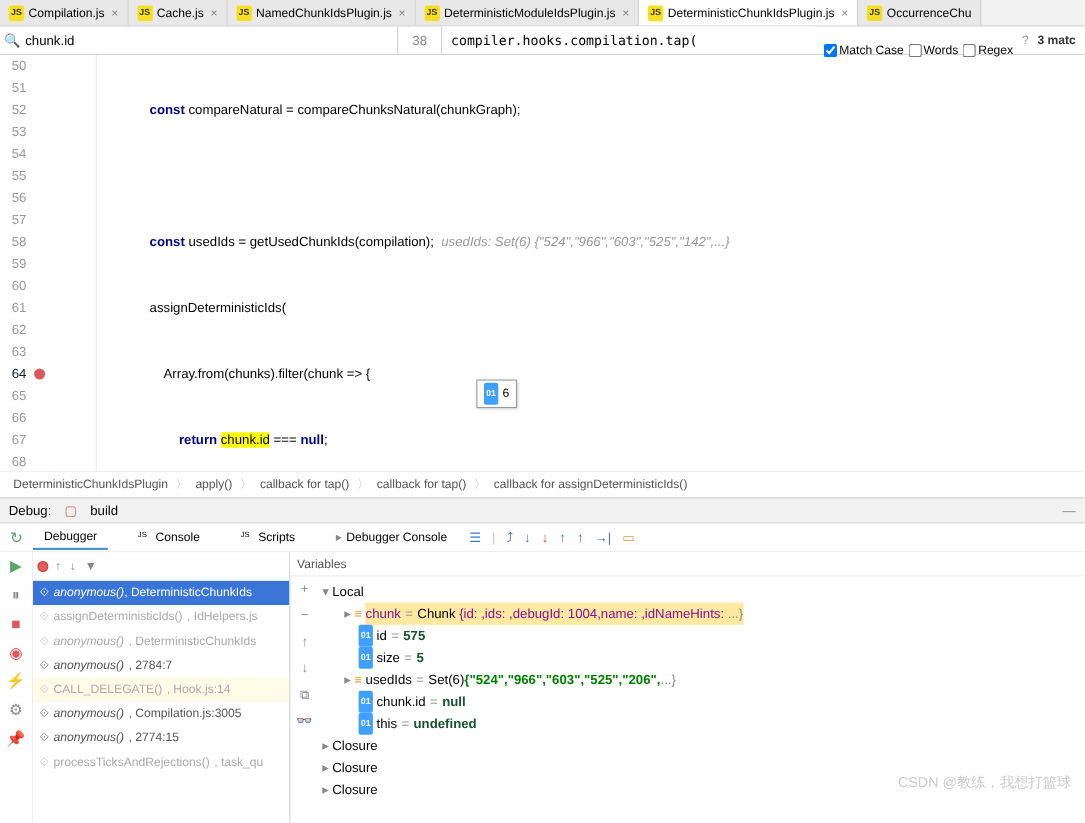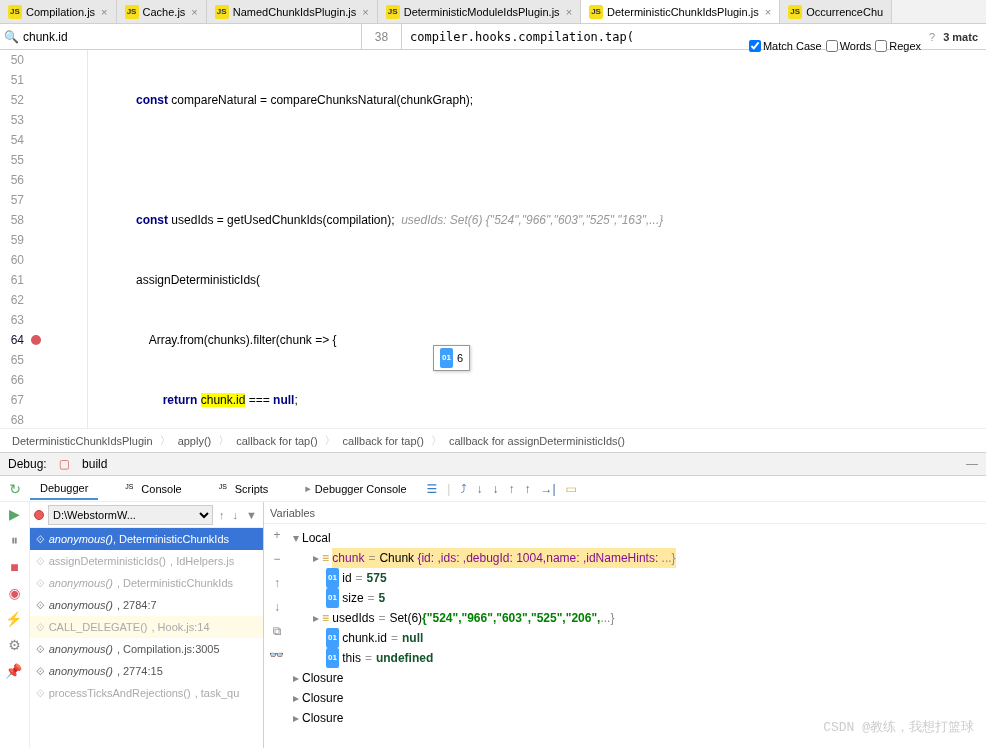--- a/index.html
+++ b/index.html
@@ -68,21 +68,21 @@
 .vnode { display: flex; align-items: center; height: 20px; white-space: nowrap; }
 .indent { display: inline-block; }
 .chev { color: #888; width: 12px; display: inline-block; text-align: center; cursor: pointer; }
 .vlabel { color: #000; }
 .vpurple { color: #871094; }
 .vblue { color: #14532d; font-weight: bold; }
 .vgreen { color: #008000; font-weight: bold; }
 .vgray { color: #888; }
 .veq { color: #999; margin: 0 4px; }
 .vhighlight { background: #ffe8a0; }
-.watermark { position: absolute; bottom: 12px; right: 12px; color: #ccc; font-size: 13px; font-family: Liberation Mono, monospace; pointer-events: none; }
+.watermark { position: absolute; bottom: 28px; right: 12px; color: #ccc; font-size: 13px; font-family: Liberation Sans, sans-serif; pointer-events: none; }
 </style>
 </head>
 <body>
 
 <div class="tabs">
   <div class="tab">
       <span class="js-icon">JS</span>
       <span>Compilation.js</span>
       <span class="close">×</span>
     </div>
@@ -179,21 +179,21 @@
       </div>
     <div class="marker-line"></div>
       <div class="marker-line"></div>
       <div class="marker-line"></div>
       <div class="marker-line"></div>
   </div>
   <div class="fold-col"></div>
   <div class="code">
     <div class="code-line">            <span class="kw">const</span> compareNatural = compareChunksNatural(chunkGraph);</div>
     <div class="code-line"></div>
-    <div class="code-line">            <span class="kw">const</span> usedIds = getUsedChunkIds(compilation);  <span class="hint">usedIds: Set(6) {"524","966","603","525","163",...}</span></div>
+    <div class="code-line">            <span class="kw">const</span> usedIds = getUsedChunkIds(compilation);  <span class="hint">usedIds: Set(6) {"524","966","603","525","142",...}</span></div>
     <div class="code-line">            assignDeterministicIds(</div>
     <div class="code-line">                Array.from(chunks).filter(chunk =&gt; {</div>
     <div class="code-line">                    <span class="kw">return</span> <span class="hl-y">chunk.id</span> === <span class="kw">null</span>;</div>
     
     
     
     
     
     
     
@@ -265,21 +265,20 @@
     <span style="color:#db5860">■</span>
     <span style="color:#db5860">◉</span>
     <span style="color:#d4a030">⚡</span>
     <span style="color:#888">⚙</span>
     <span style="color:#888">📌</span>
   </div>
 
   <div class="frames-panel">
     <div class="frames-top">
       <span class="red-dot"></span>
-      <select><option>D:\WebstormW...</option></select>
       <span class="arrow-btn">↑</span>
       <span class="arrow-btn">↓</span>
       <span class="arrow-btn">▼</span>
     </div>
     <div class="frames-list">
       <div class="frame-item sel">
           <span class="frame-icon">⟐</span>
           <span><i>anonymous()</i><span>, DeterministicChunkIds</span></span>
         </div>
       <div class="frame-item dim">

